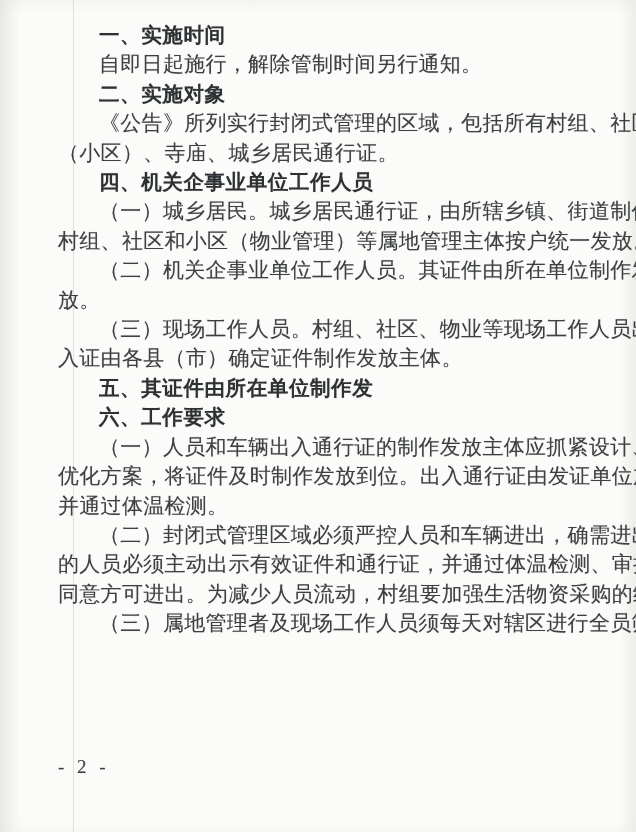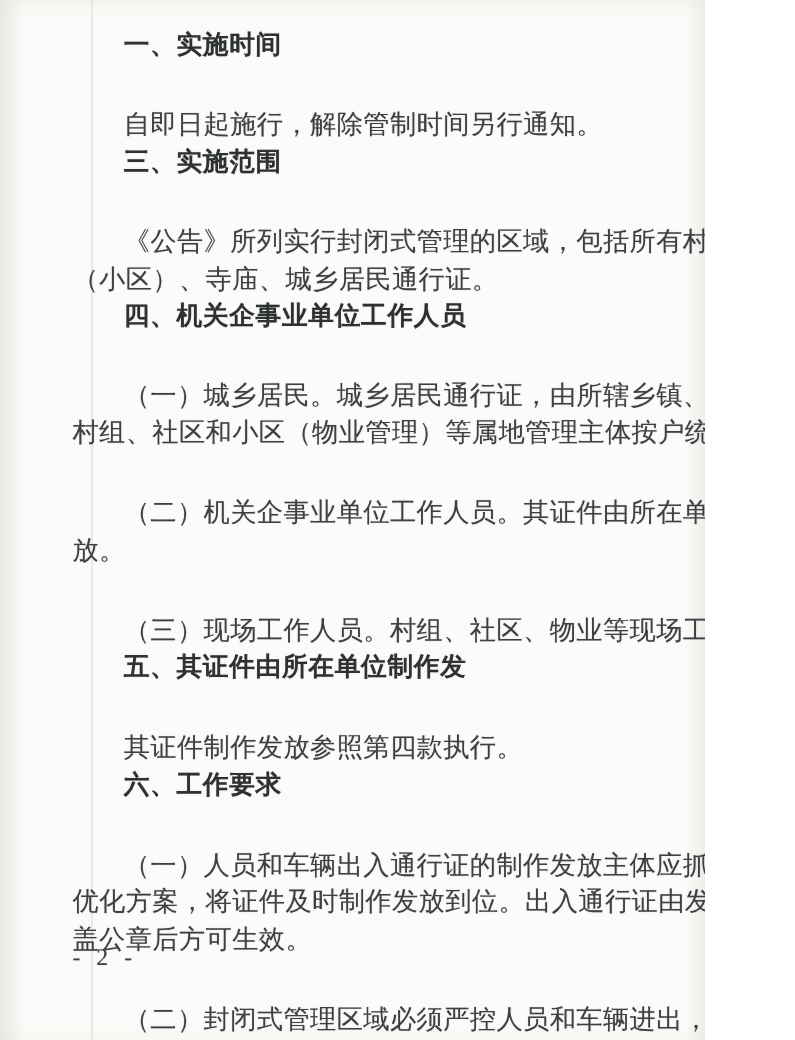--- a/index.html
+++ b/index.html
@@ -4,21 +4,21 @@
 <style>
   html, body {
     margin: 0;
     padding: 0;
     width: 636px;
     height: 832px;
     overflow: hidden;
   }
   .scan-page {
     position: relative;
-    width: 564px;
+    width: 636px;
     height: 832px;
     background:
       linear-gradient(90deg, rgba(222,222,217,0.65) 0px, rgba(251,251,249,0) 20px),
       linear-gradient(270deg, rgba(226,226,221,0.55) 0px, rgba(251,251,249,0) 16px),
       linear-gradient(180deg, rgba(235,235,231,0.45) 0px, rgba(251,251,249,0) 14px),
       linear-gradient(0deg, rgba(238,238,234,0.35) 0px, rgba(251,251,249,0) 14px),
       #fbfbf9;
     overflow: hidden;
   }
   
@@ -40,21 +40,20 @@
     line-height: 29.4px;
     color: #3d4043;
     text-shadow: 0 0 1px rgba(70,73,76,0.30);
   }
   .line {
     white-space: nowrap;
     letter-spacing: 0.3px;
   }
   .line.body-indent {
     text-indent: 41px;
-    margin-top: 35px;
   }
   .line.heading {
     text-indent: 41px;
     font-weight: 700;
     color: #2e3134;
     font-family: "DejaVu Sans", "Liberation Sans", sans-serif;
     font-size: 20.5px;
     letter-spacing: 0.6px;
   }
   .page-number {
@@ -69,34 +68,34 @@
   }
 </style>
 </head>
 <body>
 
 <div class="scan-page">
   <div class="scan-artifact"></div>
   <div class="textblock" id="doc-lines">
       <div class="line heading">一、实施时间</div>
       <div class="line body-indent">自即日起施行，解除管制时间另行通知。</div>
-      <div class="line heading">三、实施范围</div>
+      <div class="line heading">二、实施对象</div>
       <div class="line body-indent">《公告》所列实行封闭式管理的区域，包括所有村组、社区</div>
       <div class="line body">（小区）、寺庙、城乡居民通行证。</div>
       <div class="line heading">四、机关企事业单位工作人员</div>
       <div class="line body-indent">（一）城乡居民。城乡居民通行证，由所辖乡镇、街道制作，</div>
       <div class="line body">村组、社区和小区（物业管理）等属地管理主体按户统一发放。</div>
       <div class="line body-indent">（二）机关企事业单位工作人员。其证件由所在单位制作发</div>
       <div class="line body">放。</div>
       <div class="line body-indent">（三）现场工作人员。村组、社区、物业等现场工作人员出</div>
+      <div class="line body">入证由各县（市）确定证件制作发放主体。</div>
       <div class="line heading">五、其证件由所在单位制作发</div>
-      <div class="line body-indent">其证件制作发放参照第四款执行。</div>
       <div class="line heading">六、工作要求</div>
       <div class="line body-indent">（一）人员和车辆出入通行证的制作发放主体应抓紧设计、</div>
       <div class="line body">优化方案，将证件及时制作发放到位。出入通行证由发证单位加</div>
-      <div class="line body">盖公章后方可生效。</div>
+      <div class="line body">并通过体温检测。</div>
       <div class="line body-indent">（二）封闭式管理区域必须严控人员和车辆进出，确需进出</div>
       <div class="line body">的人员必须主动出示有效证件和通行证，并通过体温检测、审批</div>
       <div class="line body">同意方可进出。为减少人员流动，村组要加强生活物资采购的统</div>
       <div class="line body-indent">（三）属地管理者及现场工作人员须每天对辖区进行全员筛</div>
     </div>
   <div class="page-number">- 2 -</div>
 </div>
 
 </body></html>

